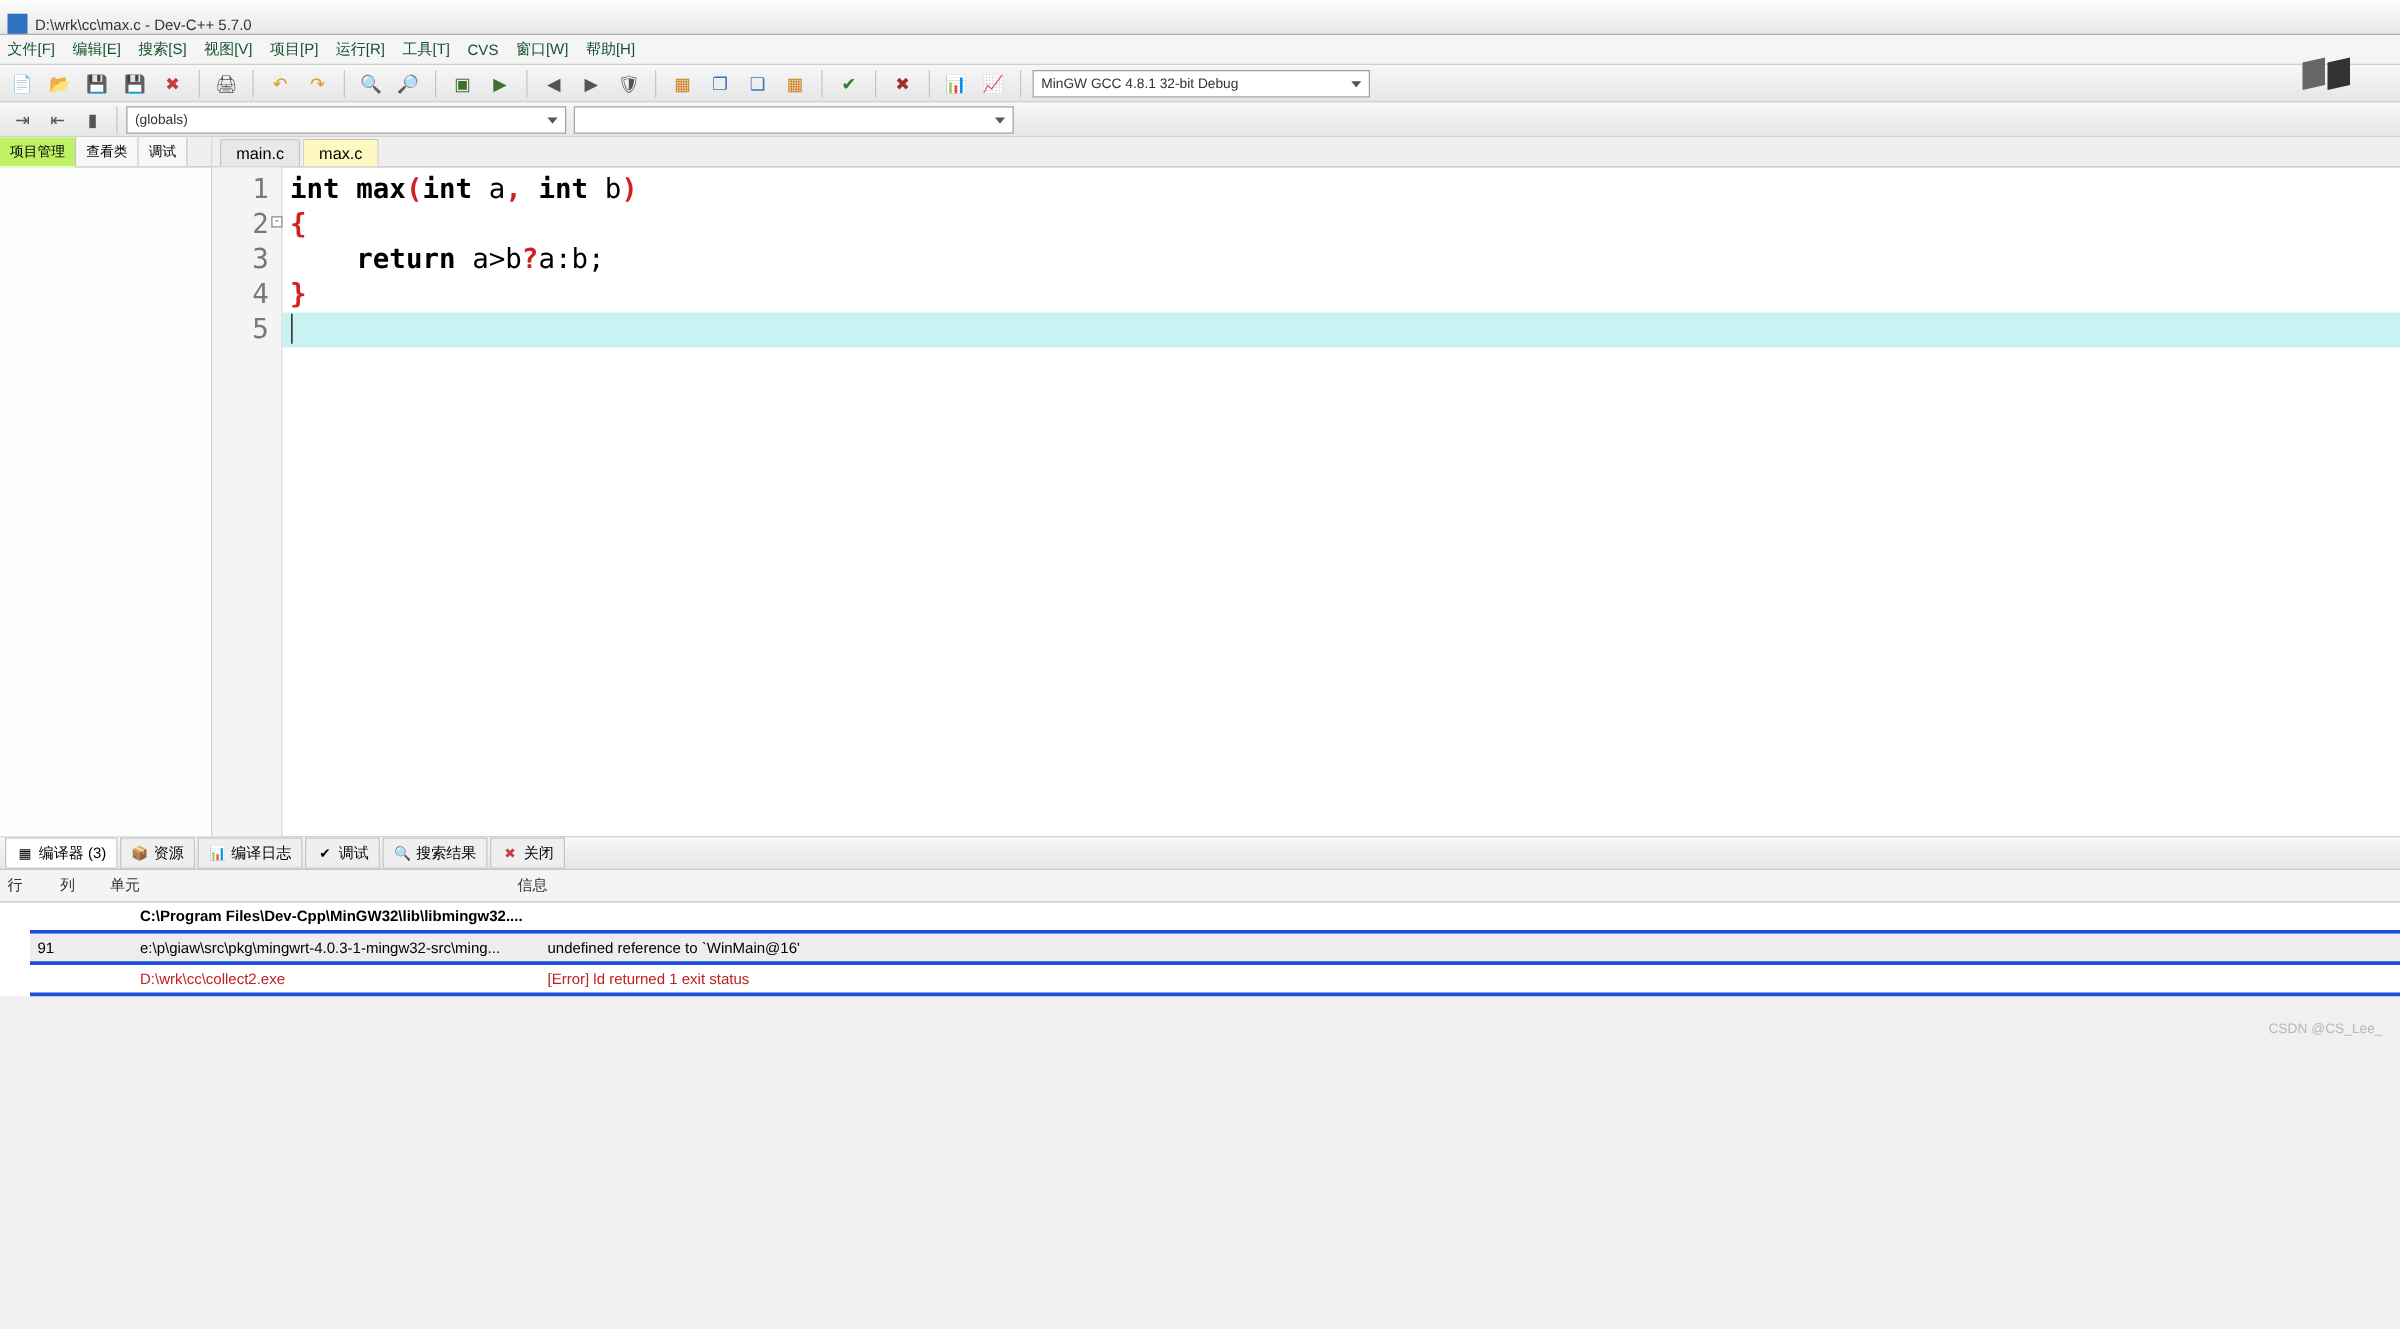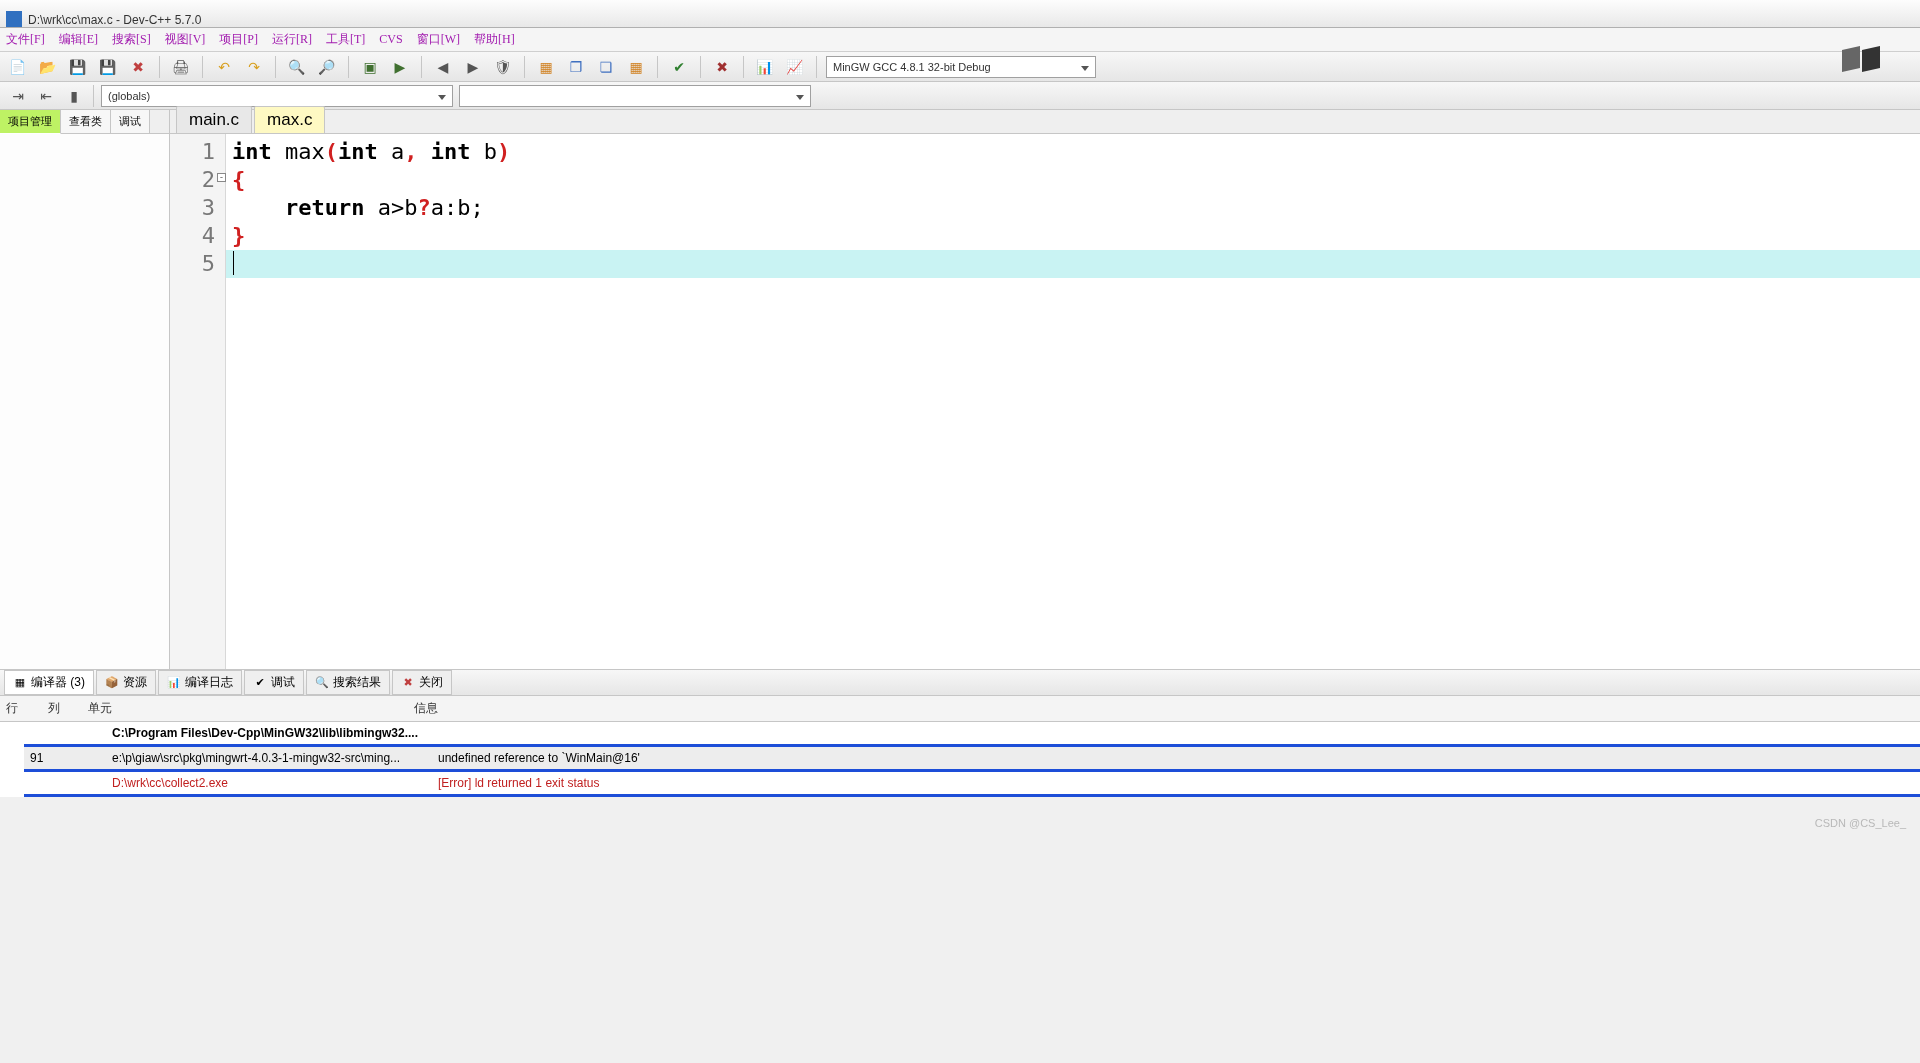--- a/index.html
+++ b/index.html
@@ -5,21 +5,21 @@
 * { box-sizing: border-box; margin: 0; padding: 0; }
 body { font-family: "Microsoft YaHei", Arial, sans-serif; font-size: 12px; background: #f0f0f0; overflow: hidden; width: 1920px; height: 1063px; position: relative; }
 
 
 .titlebar { height: 28px; background: linear-gradient(#fdfdfd,#e8e8e8); border-bottom: 1px solid #b0b0b0; display: flex; align-items: flex-end; padding: 0 6px; gap: 6px; }
 .titlebar .app-icon { width: 16px; height: 16px; background: #3070c0; display: inline-block; }
 .titlebar .title { color: #333; }
 
 
 .menubar { height: 24px; background: #f5f5f5; border-bottom: 1px solid #cfcfcf; display: flex; align-items: center; padding: 0 6px; gap: 14px; }
-.menubar .menu-item { color: #a21caf; cursor: default; font-family: Liberation Serif, serif; }
+.menubar .menu-item { color: #14532d; cursor: default; }
 
 
 .toolbar { height: 30px; background: linear-gradient(#f7f7f7,#e6e6e6); border-bottom: 1px solid #c6c6c6; display: flex; align-items: center; padding: 0 6px; gap: 6px; }
 .tool-btn { width: 24px; height: 24px; border: 1px solid transparent; background: transparent; display: flex; align-items: center; justify-content: center; position: relative; }
 .sep { width: 1px; height: 22px; background: #c6c6c6; margin: 0 3px; }
 .combo { height: 22px; border: 1px solid #a0a0a0; background: #fff; display: flex; align-items: center; padding: 0 6px; font-size: 11px; color: #333; gap: 6px; }
 .combo .arrow { margin-left: auto; }
 
 
 .glyph { font-size: 14px; color: #555; line-height: 1; }
@@ -29,33 +29,33 @@
 
 
 .main { display: flex; height: 560px; background: #fff; border-bottom: 1px solid #c6c6c6; }
 .sidebar { width: 170px; border-right: 1px solid #c6c6c6; background: #fdfdfd; }
 .sidebar-tabs { display: flex; border-bottom: 1px solid #c6c6c6; background: #efefef; font-size: 11px; }
 .sidebar-tab { padding: 4px 8px; border-right: 1px solid #c6c6c6; background: #f7f7f7; }
 .sidebar-tab.active { background: #bef264; border-bottom: 1px solid #fff; margin-bottom: -1px; }
 
 .editor-wrap { flex: 1; display: flex; flex-direction: column; }
 .file-tabs { height: 24px; background: #efefef; border-bottom: 1px solid #c6c6c6; display: flex; align-items: flex-end; padding-left: 6px; gap: 2px; }
-.file-tab { padding: 3px 12px; border: 1px solid #c6c6c6; border-bottom: none; background: #e8e8e8; font-size: 17px; border-radius: 2px 2px 0 0; }
+.file-tab { padding: 3px 12px; border: 1px solid #c6c6c6; border-bottom: none; background: #e8e8e8; font-size: 13px; border-radius: 2px 2px 0 0; }
 .file-tab.active { background: #fef9c3; }
 
 .editor { flex: 1; display: flex; font-family: Consolas, monospace; font-size: 22px; position: relative; }
 .gutter { width: 56px; background: #f4f4f4; border-right: 1px solid #d8d8d8; padding-top: 4px; text-align: right; color: #787878; }
 .gutter div { padding-right: 10px; height: 28px; line-height: 28px; position: relative; }
 .fold { position: absolute; right: -1px; top: 7px; width: 9px; height: 9px; border: 1px solid #888; background: #fff; font-size: 9px; line-height: 7px; text-align: center; color: #555; }
 .code { flex: 1; padding-top: 4px; padding-left: 6px; position: relative; }
 .code-line { height: 28px; line-height: 28px; white-space: pre; }
 .highlight-line { position: absolute; left: 0; right: 0; height: 28px; background: #c9f3f3; top: 116px; }
 .cursor-caret { position: absolute; top: 117px; left: 7px; width: 1px; height: 24px; background: #000; }
 .kw { color: #000; font-weight: bold; text-align: right; }
-.fn { color: #000; }
+.fn { color: #000; font-weight: bold; }
 .paren { color: #d02020; font-weight: bold; }
 .punct { color: #d02020; font-weight: bold; }
 .brace { color: #d02020; font-weight: bold; }
 
 
 .bottom-tabs { height: 26px; background: linear-gradient(#f7f7f7,#e6e6e6); border-bottom: 1px solid #c6c6c6; display: flex; align-items: center; padding: 0 4px; gap: 2px; font-size: 12px; }
 .btab { padding: 3px 8px; border: 1px solid #c6c6c6; background: #efefef; display: flex; align-items: center; gap: 4px; }
 .btab.active { background: #fff; }
 .btab .ic { width: 14px; height: 14px; display: inline-flex; align-items: center; justify-content: center; font-size: 11px; }
 

